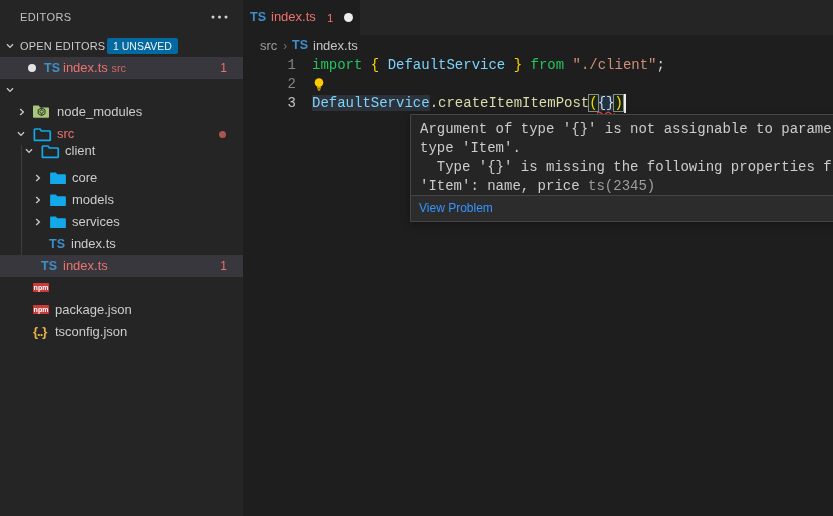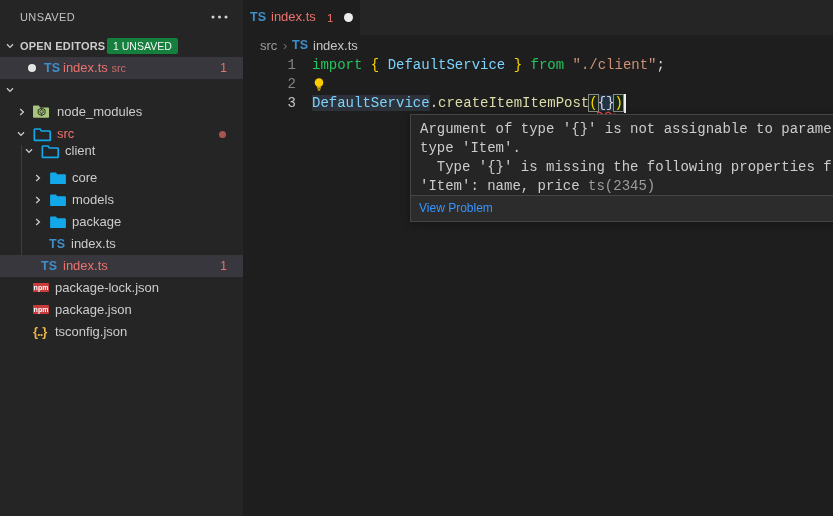--- a/index.html
+++ b/index.html
@@ -1,19 +1,19 @@
 <!DOCTYPE html>
 <html><head><meta charset="utf-8"><style>
 *{margin:0;padding:0;box-sizing:border-box}
 html,body{width:833px;height:516px;background:#1e1e1e;overflow:hidden;position:relative;font-family:"Liberation Sans",sans-serif}
 .a{position:absolute}
 #side{position:absolute;left:0;top:0;width:243px;height:516px;background:#252526}
 .hdr{position:absolute;left:20px;top:0;height:35px;line-height:35px;font-size:11px;color:#c2c2c2;letter-spacing:.4px}
 .row{position:absolute;left:0;width:243px;height:22px}
-.sect{font-weight:bold;font-size:11px !important;color:#cccccc;letter-spacing:.2px}
+.sect{font-weight:normal;font-size:11px !important;color:#cccccc;letter-spacing:.2px}
 .lbl{position:absolute;top:0;height:22px;line-height:22px;font-size:13px;color:#cccccc;white-space:nowrap}
 .err{color:#ec736d}
 .ts{position:absolute;top:0;height:22px;line-height:22px;font-weight:bold;font-size:12.5px;color:#3e8fc9}
 .ico{position:absolute;top:3px}
 .chev{position:absolute;top:6px}
 .sel{background:#37373d}
 .badge1{position:absolute;right:16px;top:0;height:22px;line-height:22px;font-size:12px;color:#ec736d}
 #tabs{position:absolute;left:243px;top:0;width:590px;height:35px;background:#252526}
 #tab{position:absolute;left:243px;top:0;width:117px;height:35px;background:#1e1e1e}
 #crumb{position:absolute;left:243px;top:35px;width:590px;height:21px;font-size:13px;color:#9d9d9d;line-height:21px}
@@ -58,33 +58,33 @@
   <div class="msg">Argument of type '{}' is not assignable to parameter of
 type 'Item'.
   Type '{}' is missing the following properties from ty
 'Item': name, price <span style="color:#9d9d9d">ts(2345)</span></div>
   <div class="acts">
       <span style="left:8px">View Problem</span>
     </div>
 </div>
 
 <div id="side">
-  <div class="hdr">UNSAVED</div>
+  <div class="hdr">EDITORS</div>
   <svg class="a" style="left:211px;top:14px" width="18" height="6" viewBox="0 0 18 6">
       <circle cx="2" cy="3" r="1.5" fill="#d4d4d4"></circle>
       <circle cx="8.5" cy="3" r="1.5" fill="#d4d4d4"></circle>
       <circle cx="15" cy="3" r="1.5" fill="#d4d4d4"></circle>
     </svg>
 
   <div class="row" style="top:35px">
     <svg class="chev" style="left:5px" width="10" height="10" viewBox="0 0 10 10">
         <polyline points="2,3.2 5,6.4 8,3.2" stroke="#ccc" stroke-width="1.3" fill="none"></polyline>
       </svg>
     <span class="lbl sect" style="left:20px">OPEN EDITORS</span>
-    <span class="a" style="left:107px;top:3px;height:16px;line-height:16px;padding:0 6px;background:#15803d;color:#f3f3f3;font-size:10.5px;border-radius:2px">1 UNSAVED</span>
+    <span class="a" style="left:107px;top:3px;height:16px;line-height:16px;padding:0 6px;background:#0369a1;color:#f3f3f3;font-size:10.5px;border-radius:2px">1 UNSAVED</span>
   </div>
 
   <div class="row sel" style="top:57px">
     <span class="a" style="left:28px;top:7px;width:8px;height:8px;border-radius:50%;background:#e4e4e4"></span>
     <span class="ts" style="left:44px">TS</span>
     <span class="lbl err" style="left:63px">index.ts <span style="font-size:11px;color:#c96b66">src</span></span>
     <span class="badge1">1</span>
   </div>
 
   <div class="row" style="top:79px">
@@ -147,39 +147,38 @@
       </svg>
     <span class="lbl" style="left:72px">models</span>
   </div>
   <div class="row" style="top:211px">
     <svg class="chev" style="left:33px" width="10" height="10" viewBox="0 0 10 10">
         <polyline points="3.2,2 6.4,5 3.2,8" stroke="#ccc" stroke-width="1.3" fill="none"></polyline>
       </svg>
     <svg class="ico" style="left:49px" width="18" height="17" viewBox="0 0 18 17">
         <path d="M1.1 3.3c0-.5.4-.9.9-.9h4.9l1.4 1.9h7.7c.5 0 .9.4.9.9v8c0 .5-.4.9-.9.9H2c-.5 0-.9-.4-.9-.9z" fill="#13a8e9"></path>
       </svg>
-    <span class="lbl" style="left:72px">package</span>
+    <span class="lbl" style="left:72px">services</span>
   </div>
 
   <div class="row" style="top:233px">
     <span class="ts" style="left:49px">TS</span>
     <span class="lbl" style="left:71px">index.ts</span>
   </div>
   <div class="row sel" style="top:255px">
     <span class="ts" style="left:41px">TS</span>
     <span class="lbl err" style="left:63px">index.ts</span>
     <span class="badge1">1</span>
   </div>
 
   <div class="row" style="top:277px">
     <svg class="ico" style="left:33px;top:6px" width="16" height="10" viewBox="0 0 16 10">
         <rect width="16" height="9" rx="1" fill="#ca3c3c"></rect>
         <text x="8" y="7" font-size="7" font-weight="bold" fill="#fff" text-anchor="middle" font-family="Liberation Sans">npm</text>
       </svg>
-    <span class="lbl" style="left:55px">package-lock.json</span>
   </div>
   <div class="row" style="top:299px">
     <svg class="ico" style="left:33px;top:6px" width="16" height="10" viewBox="0 0 16 10">
         <rect width="16" height="9" rx="1" fill="#ca3c3c"></rect>
         <text x="8" y="7" font-size="7" font-weight="bold" fill="#fff" text-anchor="middle" font-family="Liberation Sans">npm</text>
       </svg>
     <span class="lbl" style="left:55px">package.json</span>
   </div>
   <div class="row" style="top:321px">
     <span class="a" style="left:33px;top:0;height:22px;line-height:22px;font-size:13px;font-weight:bold;color:#e9b546;letter-spacing:-1px">{..}</span>

